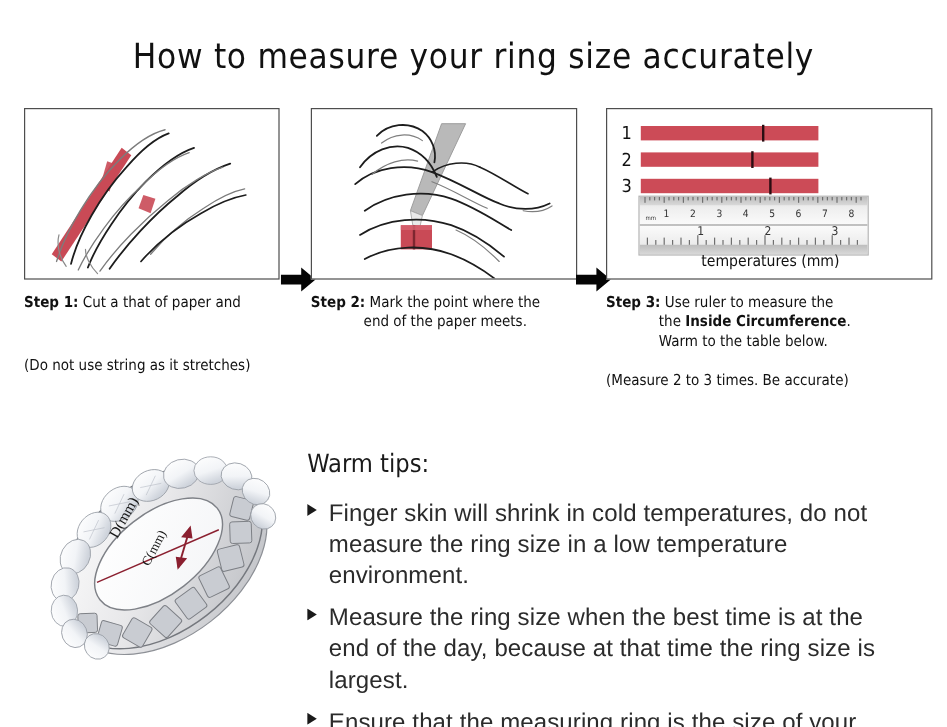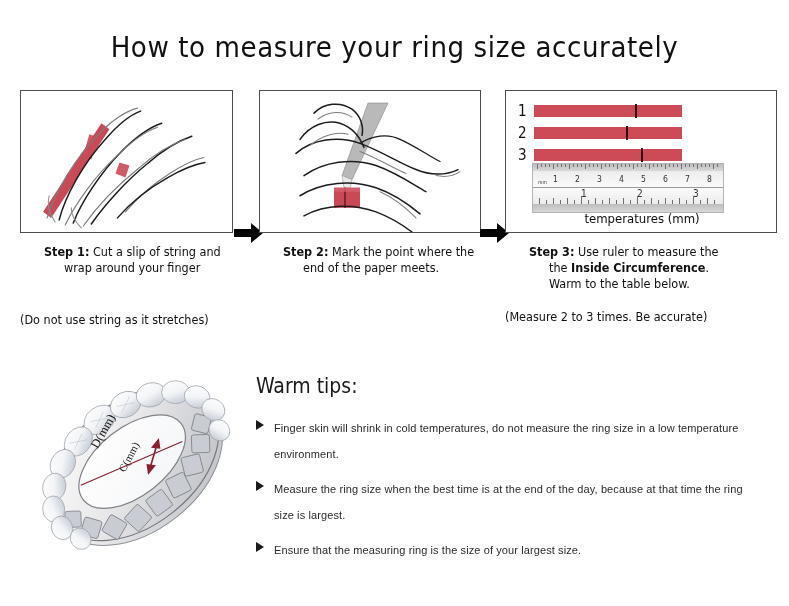--- a/index.html
+++ b/index.html
@@ -71,21 +71,21 @@
   .flow-arrow svg { display: block; }
 
   
   .caption {
     margin-top: 11px;
     font-size: 12.5px;
     line-height: 16px;
     font-family: "DejaVu Sans Condensed", "Liberation Sans Narrow", "Liberation Sans", sans-serif;
     color: #111;
   }
-  .caption .lbl { font-weight: 700; margin-left: 24px; }
+  .caption .lbl { font-weight: 700; }
   .caption .line2 { display: block; padding-left: 44px; }
   .caption .line3 { display: block; padding-left: 44px; }
   .caption b { font-weight: 700; }
   .note {
     margin-top: 36px;
     font-size: 12.5px;
     line-height: 16px;
     color: #111;
   }
   .step-col.c3 .note { margin-top: 17px; }
@@ -228,21 +228,21 @@
     align-items: flex-start;
     margin-bottom: 9px;
   }
   .tip-bullet {
     flex: 0 0 18px;
     padding-top: 5px;
     line-height: 10px;
   }
   .tip-bullet svg { display: block; }
   .tip-text {
-    font-size: 11px;
+    font-size: 20px;
     line-height: 26px;
     color: #2b2b2b;
     font-family: "Liberation Sans", "DejaVu Sans", sans-serif;
     letter-spacing: 0.1px;
     max-width: 470px;
   }
 </style>
 </head>
 <body>
 
@@ -276,22 +276,21 @@
         </g>
 
         <g fill="none" stroke="#8a8a8a" stroke-width="1" stroke-linecap="round">
           <path d="M34 130 C28 122 26 112 28 104"></path>
           <path d="M60 136 C54 130 50 122 50 116"></path>
         </g>
       </svg>
     </div>
     <div class="caption">
       <span class="lbl">Step 1:</span>
-      <span>Cut a slip of string and</span>
-      <span class="line2">wrap around your finger</span>
+      <span>Cut a that of paper and</span>
     </div>
     <div class="note">(Do not use string as it stretches)</div>
   </div>
 
   <div class="flow-arrow a1">
     <svg viewBox="0 0 30 22" width="30" height="22">
       <polygon points="0,7 17,7 17,1 29,11 17,21 17,15 0,15" fill="#050505"></polygon>
     </svg>
   </div>
 

